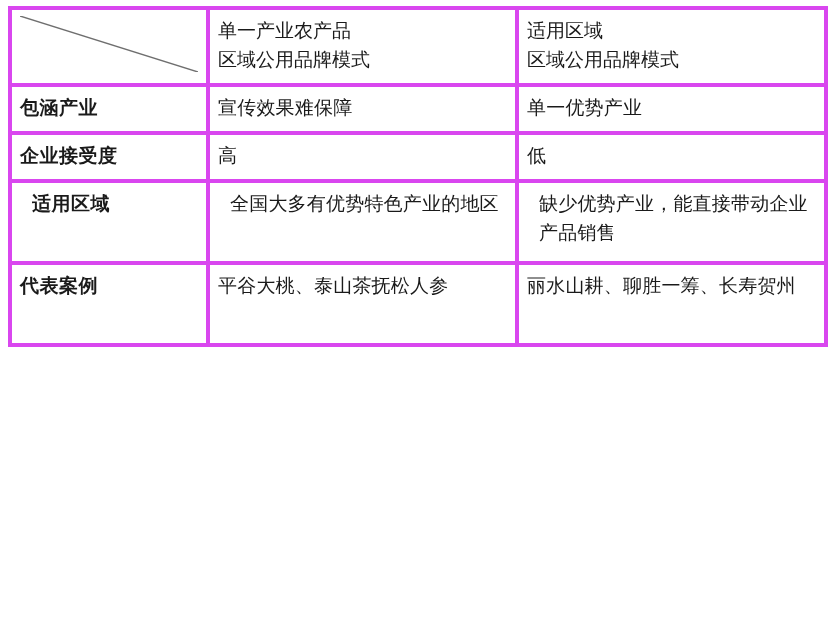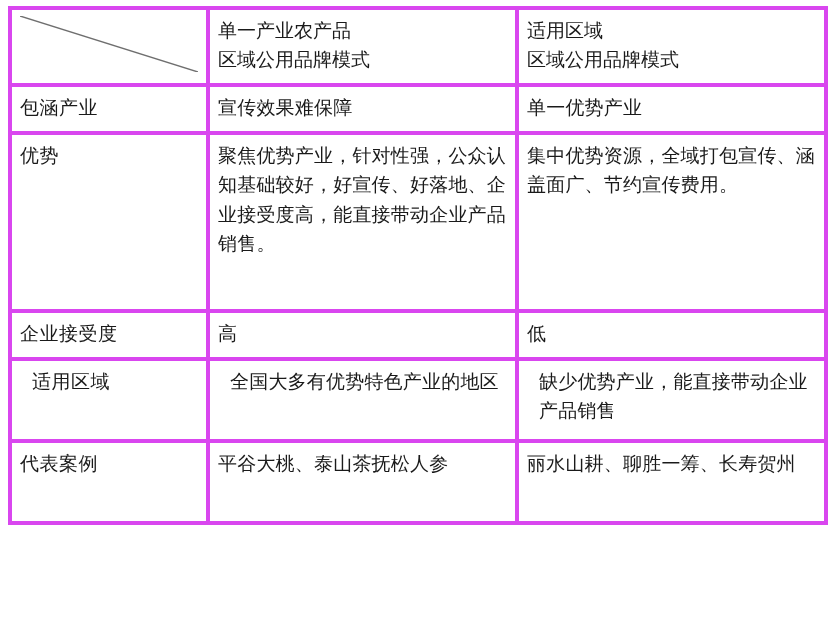--- a/index.html
+++ b/index.html
@@ -55,21 +55,21 @@
     height: 56px;
   }
   .corner svg {
     display: block;
     width: 100%;
     height: 100%;
   }
 
   
   .rowlabel {
-    font-weight: normal;
+    font-weight: bold;
     letter-spacing: 0.5px;
   }
 
   
   .body-cell {
     letter-spacing: 0.2px;
   }
 
   
   tr.r-include td { height: 30px; }
@@ -106,25 +106,20 @@
           <span class="hdr-line">区域公用品牌模式</span>
         </td>
       </tr>
 
       <tr class="r-include">
         <td class="rowlabel">包涵产业</td>
         <td class="body-cell">宣传效果难保障</td>
         <td class="body-cell">单一优势产业</td>
       </tr>
 
-      <tr class="r-adv">
-        <td class="rowlabel">优势</td>
-        <td class="body-cell">聚焦优势产业，针对性强，公众认知基础较好，好宣传、好落地、企业接受度高，能直接带动企业产品销售。</td>
-        <td class="body-cell">集中优势资源，全域打包宣传、涵盖面广、节约宣传费用。</td>
-      </tr>
 
 
       <tr class="r-accept">
         <td class="rowlabel">企业接受度</td>
         <td class="body-cell">高</td>
         <td class="body-cell">低</td>
       </tr>
 
       <tr class="r-region">
         <td class="rowlabel">适用区域</td>

